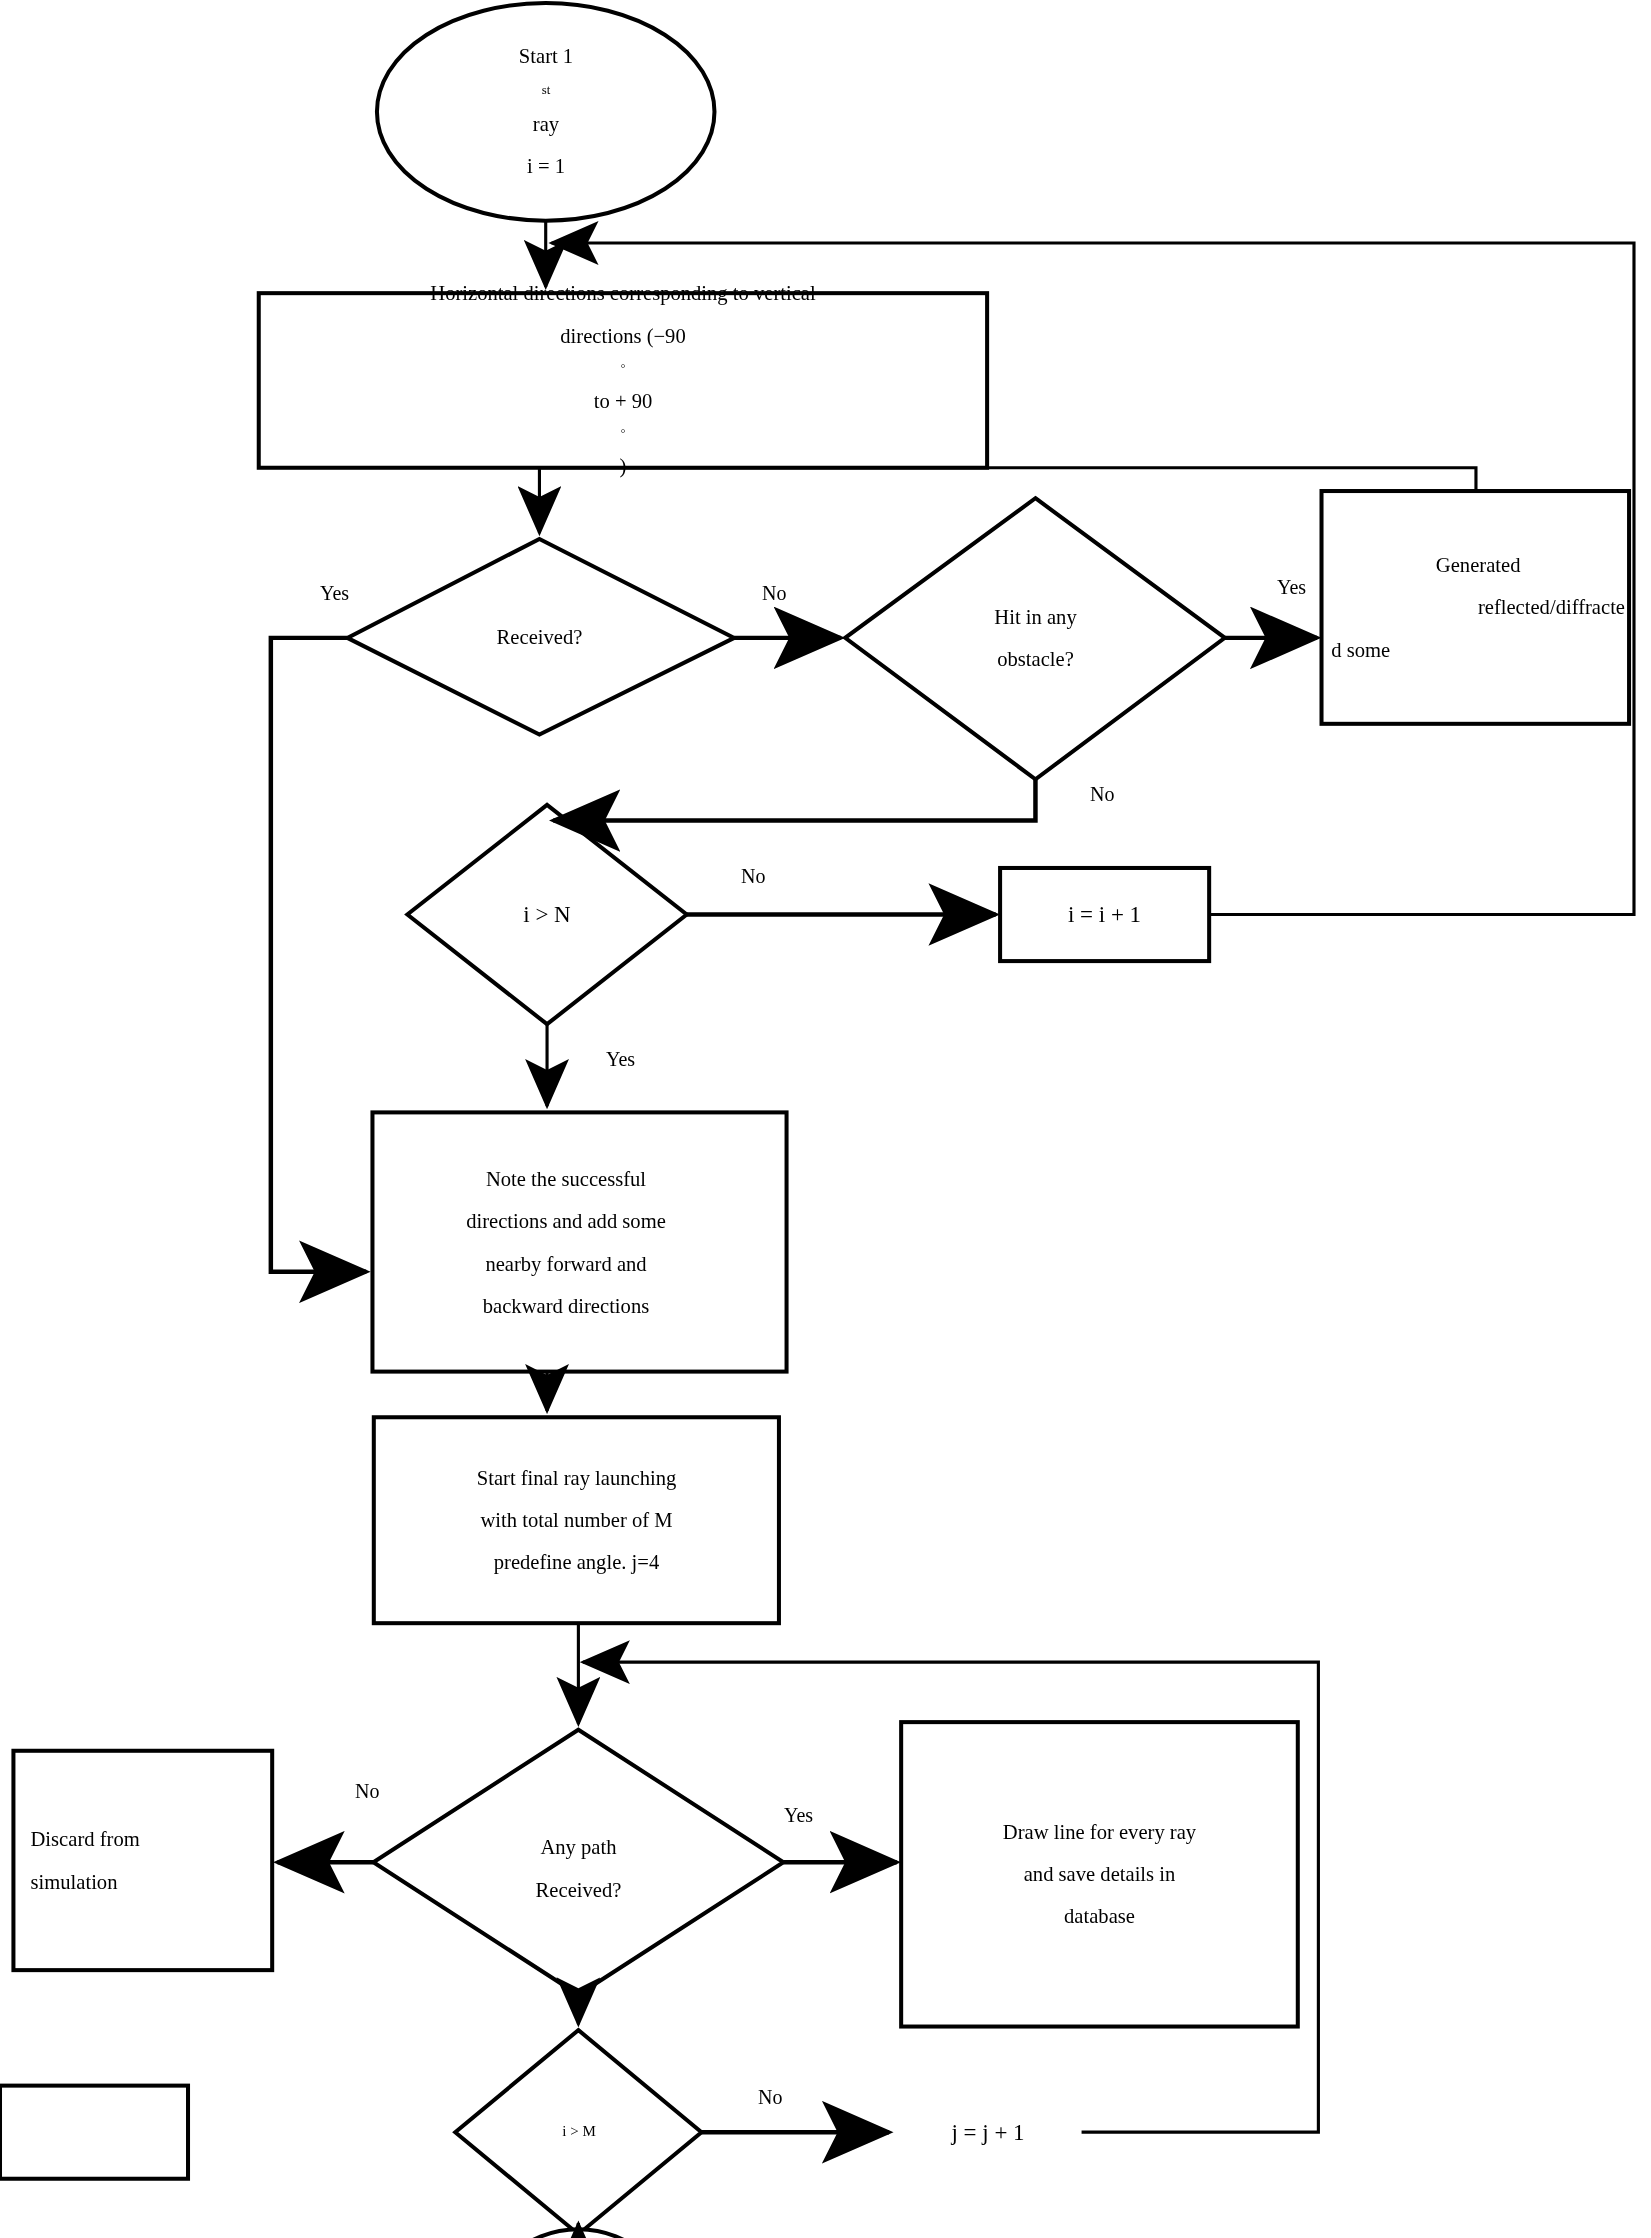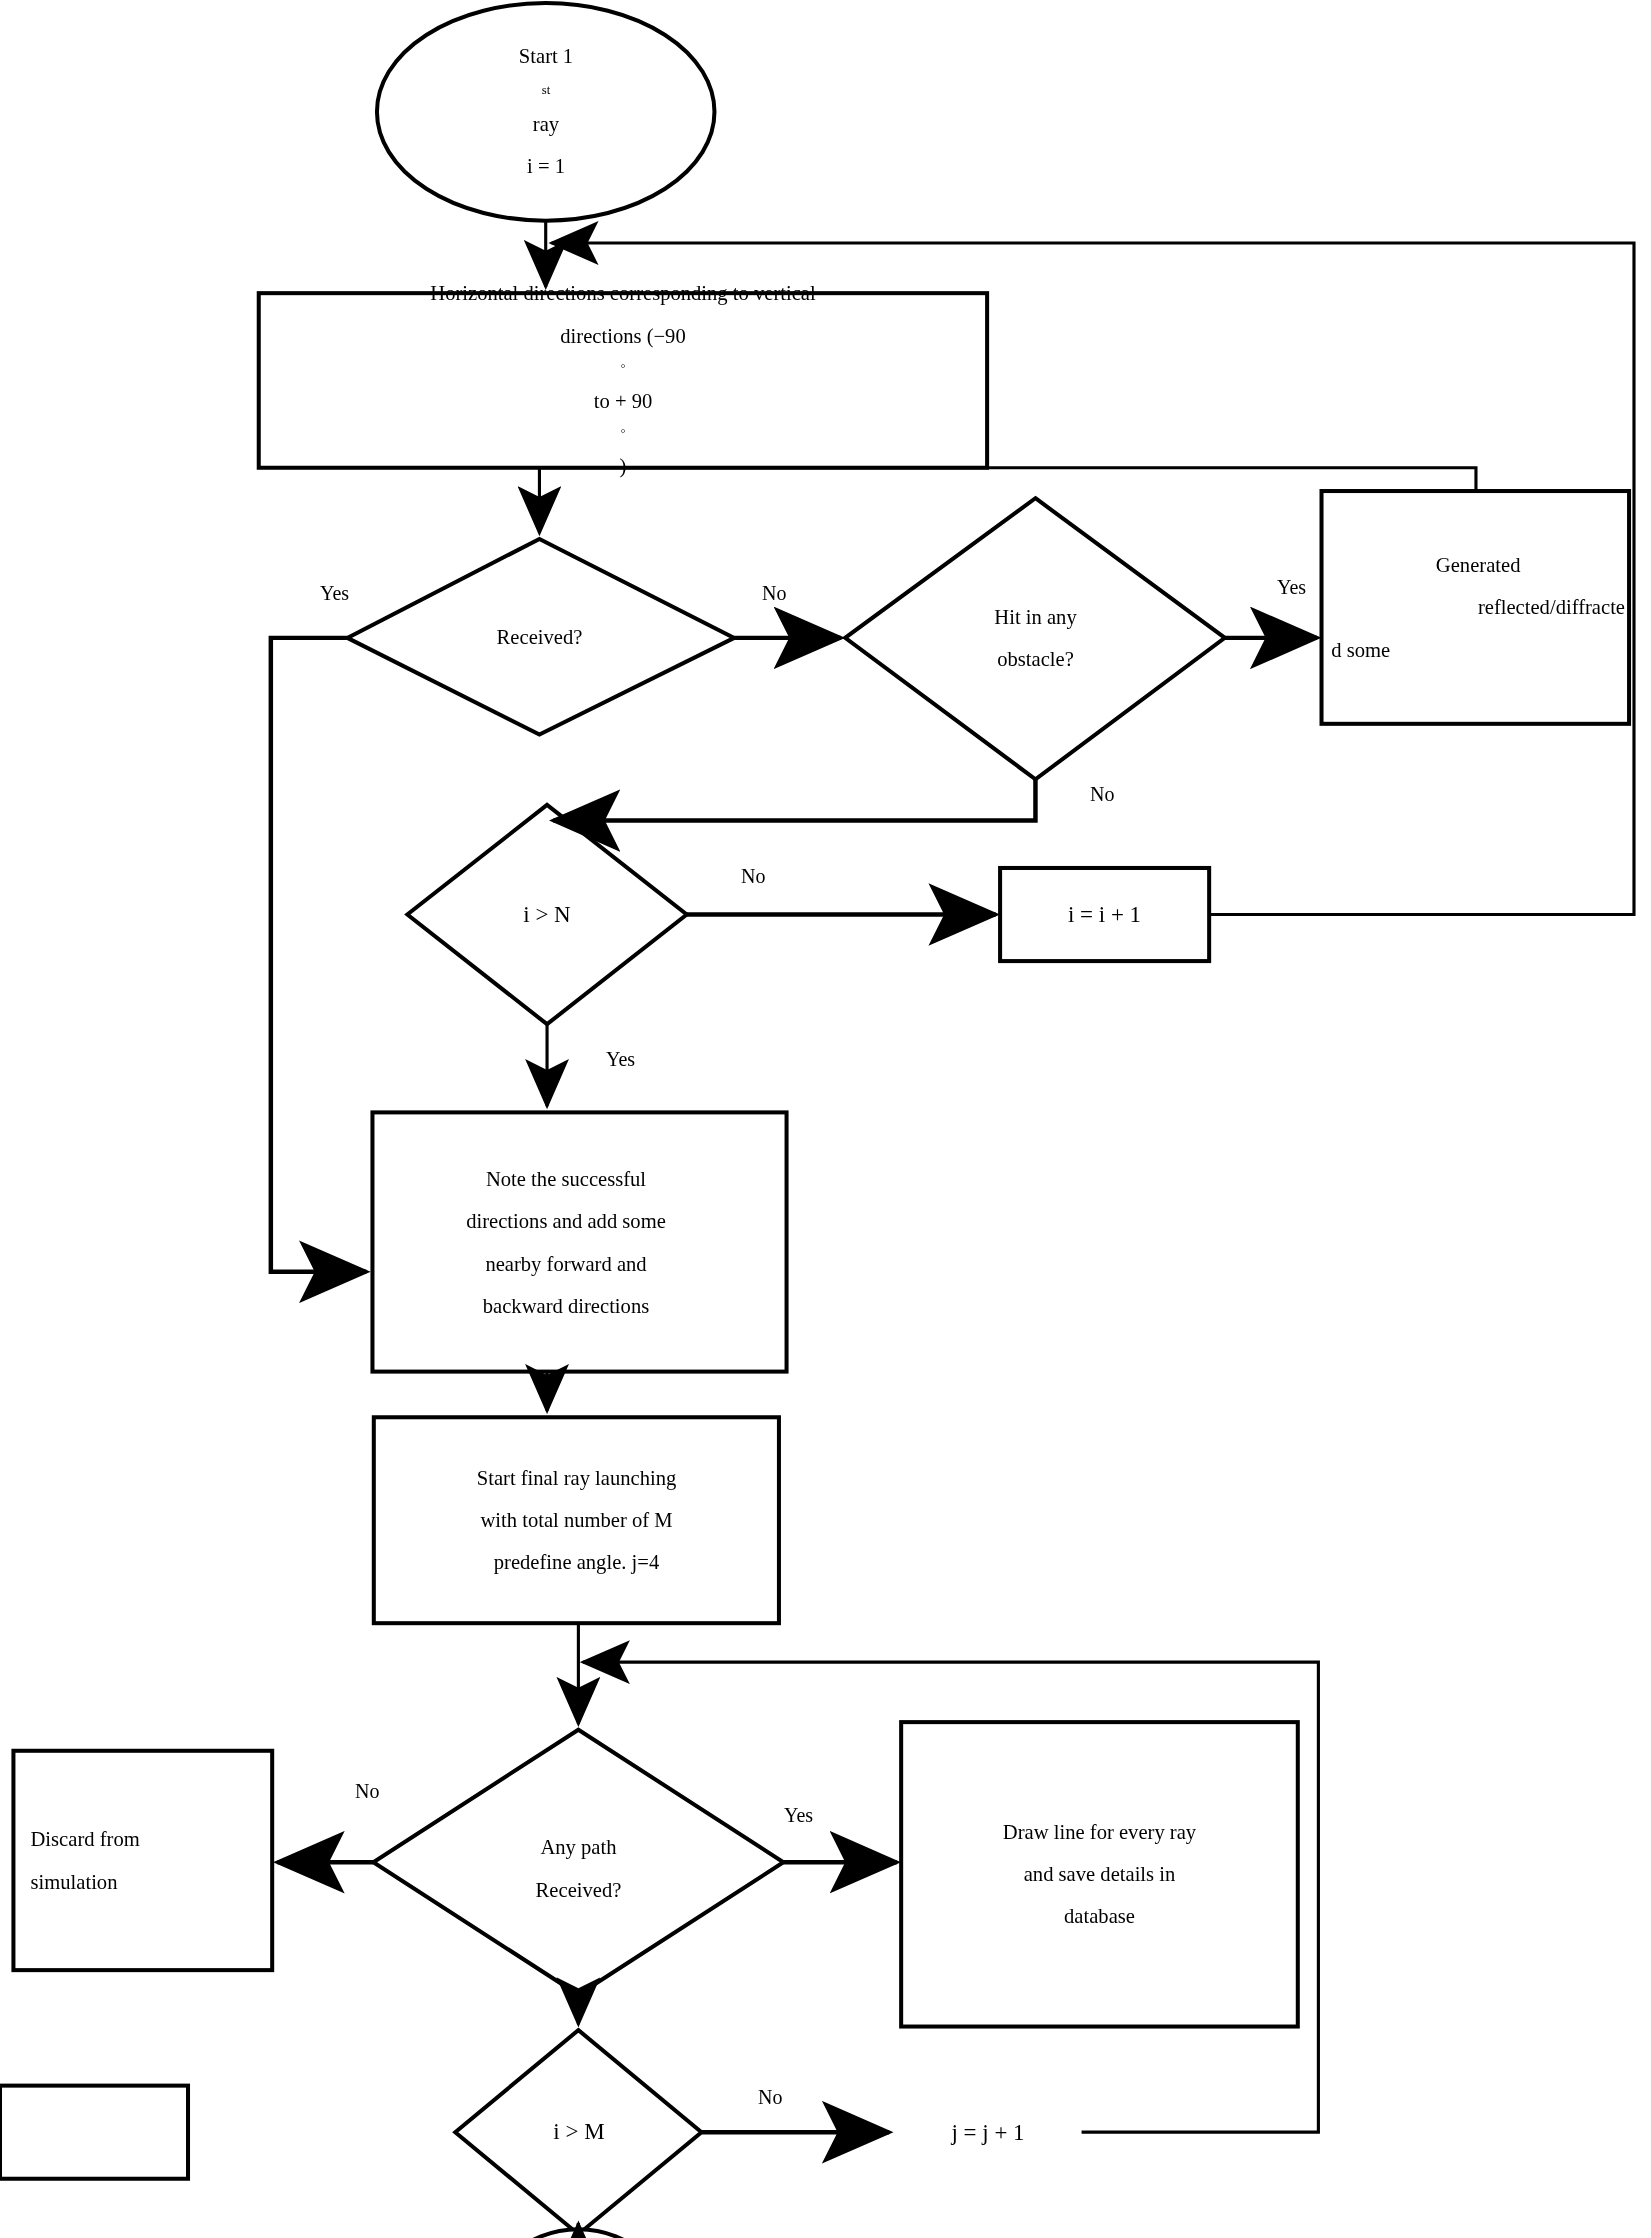--- a/index.html
+++ b/index.html
@@ -219,21 +219,21 @@
     <span style="width:100%; text-align:left;">Discard    from</span>
     <span style="width:100%; text-align:left;">simulation</span>
   </div>
 
   <div class="node-text" style="left:901px; top:1742px; width:397px; height:264px;">
     <span>Draw line for every ray</span>
     <span>and save details in</span>
     <span>database</span>
   </div>
 
-  <div class="node-text" style="left:484px; top:2116px; width:190px; height:31px; font-size:23px;">
+  <div class="node-text" style="left:484px; top:2116px; width:190px; height:31px; font-size:15px;">
     <span>i &gt; M</span>
   </div>
 
   <div class="node-text" style="left:894px; top:2117px; width:188px; height:31px; font-size:23px;">
     <span>j = j + 1</span>
   </div>
 
   <div class="edge-label" style="left:292px; top:582px;">Yes</div>
 
   <div class="edge-label" style="left:734px; top:582px;">No</div>

